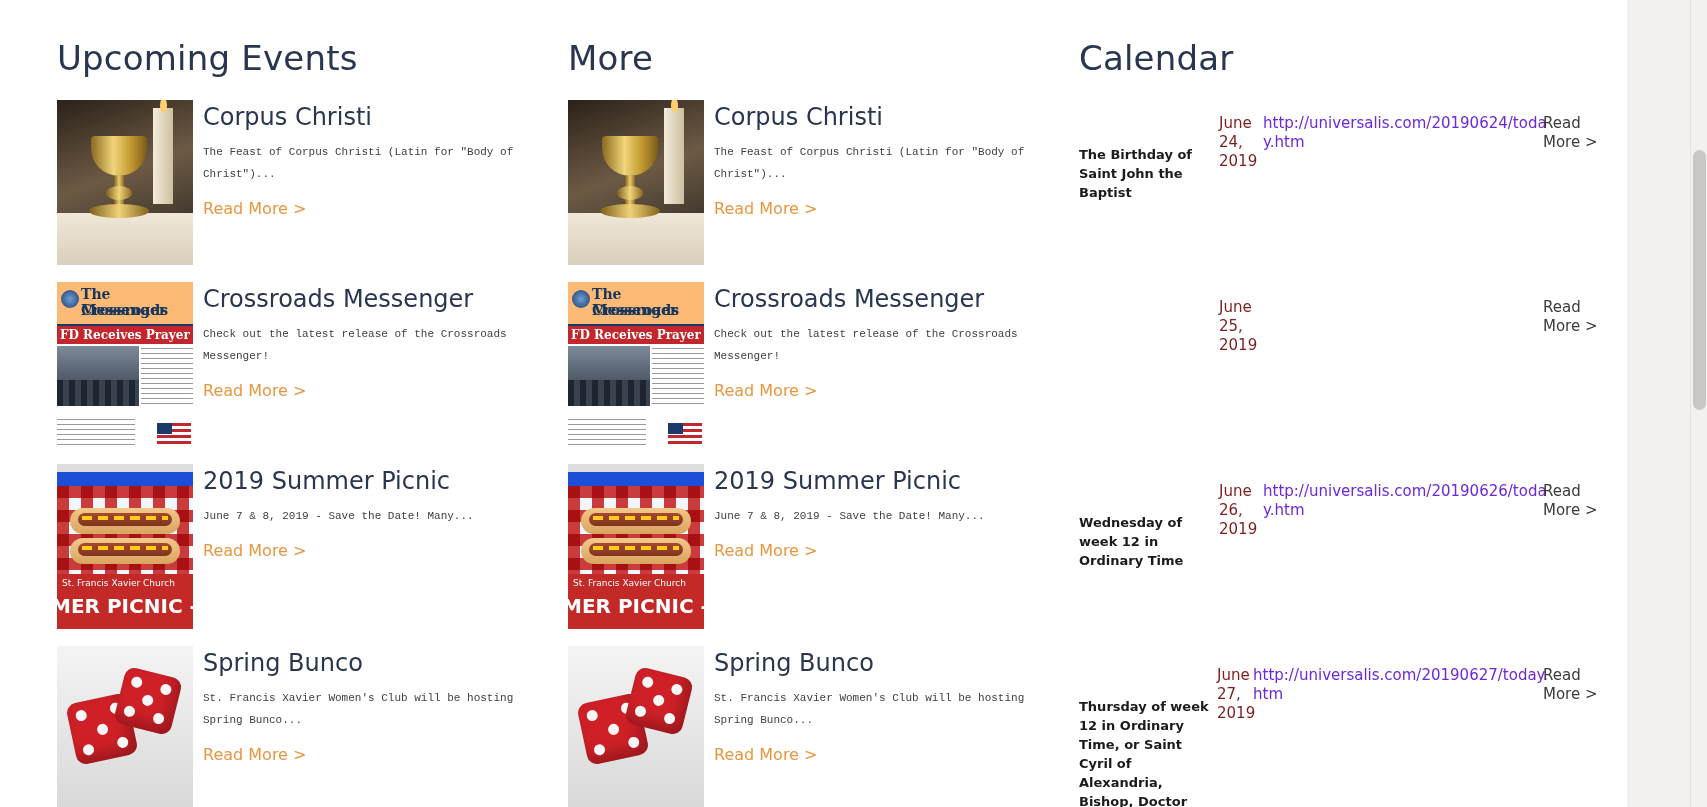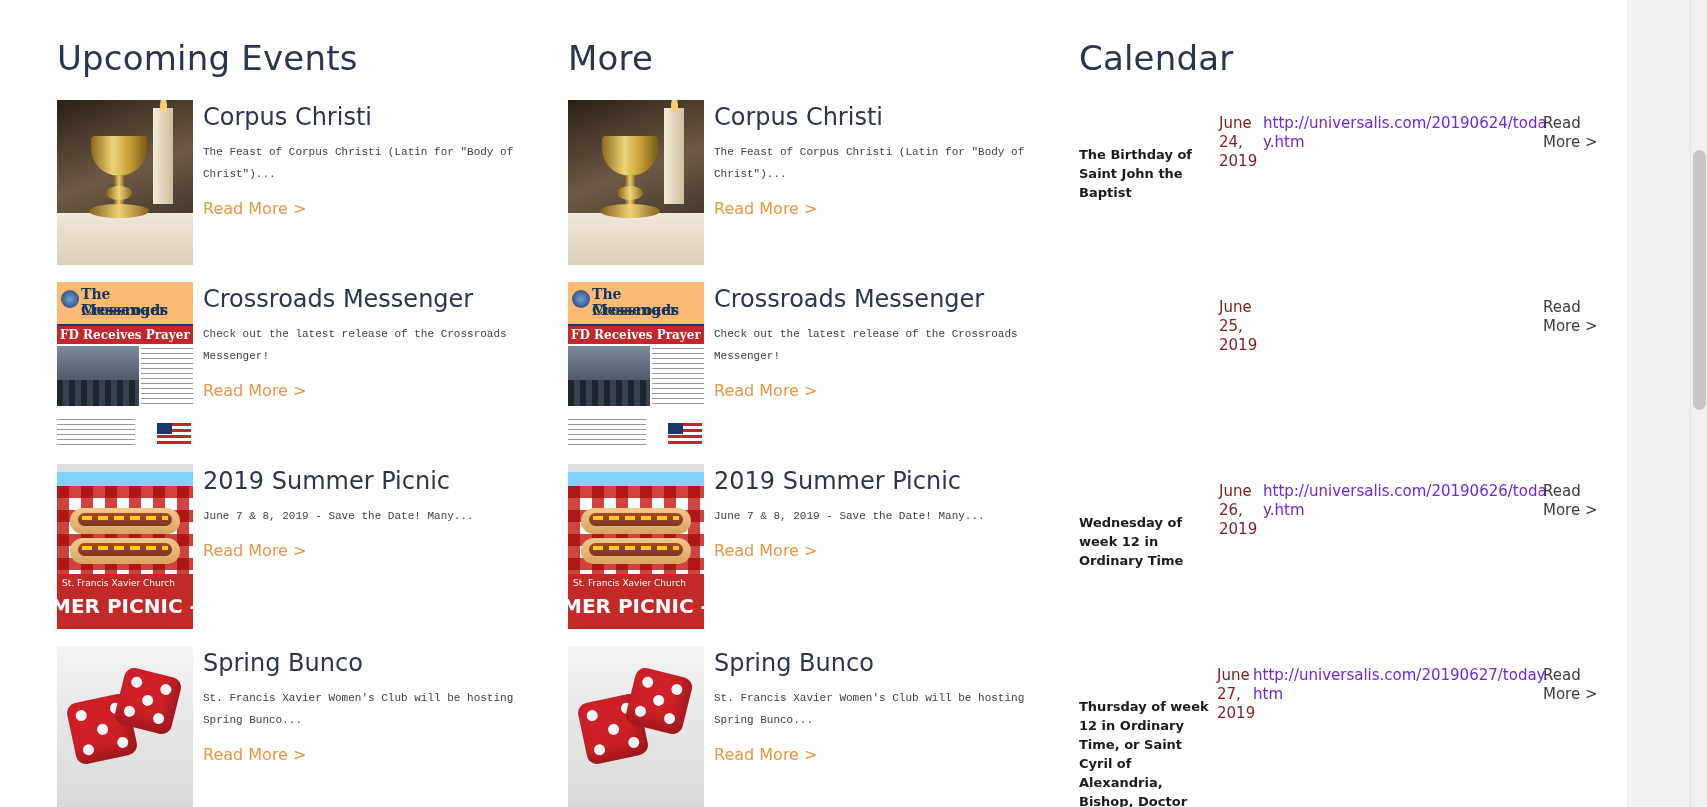--- a/index.html
+++ b/index.html
@@ -258,21 +258,21 @@
   }
   .art-news .flag::before {
     content:""; position:absolute; left:0; top:0; width:15px; height:11px; background:#1b3a6b;
   }
   .art-news .bottomtext {
     position: absolute; left: 0; bottom: 2px; width: 78px; height: 28px;
     background: repeating-linear-gradient(#fff 0 2px,#9a9a9a 2px 3px,#fff 3px 5px);
   }
 
   
-  .art-picnic { background: #7dd3fc; margin-top: 8px; }
+  .art-picnic { background: #1d4ed8; margin-top: 8px; }
   .art-picnic .check {
     position: absolute; left: 0; top: 14px; width: 100%; height: 96px;
     background:
       repeating-linear-gradient(90deg,#d43b33 0 12px,#ffffff 12px 24px),
       repeating-linear-gradient(#d43b33 0 12px,#ffffff 12px 24px);
     background-blend-mode: multiply;
     opacity: .95;
   }
   .art-picnic .dog {
     position: absolute; width: 110px; height: 26px; left: 13px;

